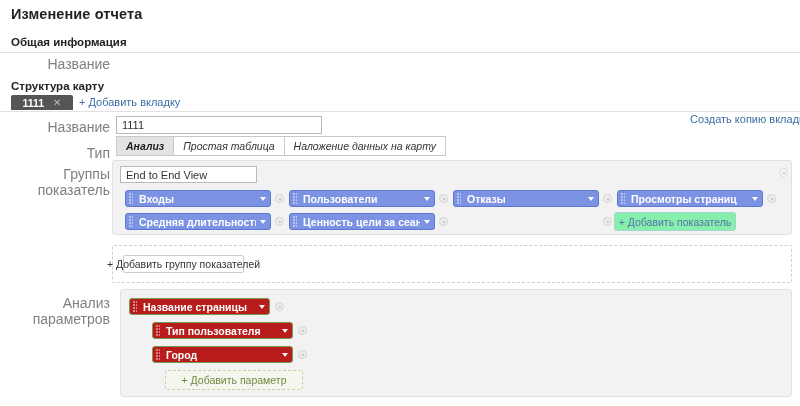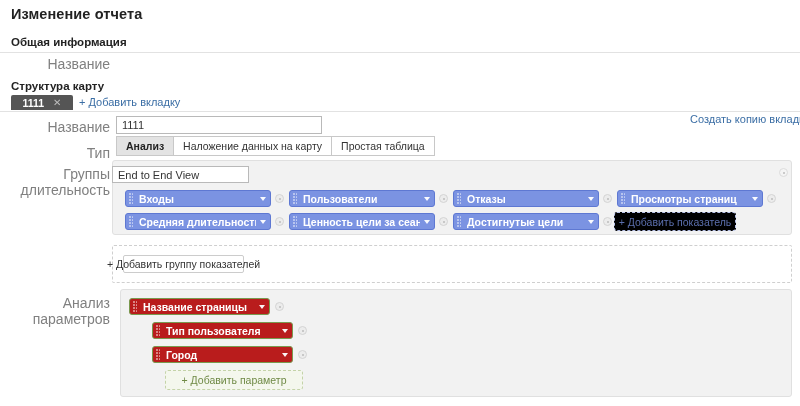--- a/index.html
+++ b/index.html
@@ -190,21 +190,21 @@
     width: 2px; height: 2px;
     border-radius: 50%;
     background: #bdbdbd;
   }
   .rm.onwhite { background: #f4f4f4; border-color: #dcdcdc; }
 
   
   .add-dashed {
     position: absolute;
     border: 1px dashed #b9c3e8;
-    background: #000000;
+    background: #86efac;
     border-radius: 3px;
     color: #5b6fae;
     font-size: 10.5px;
     display: flex;
     align-items: center;
     justify-content: center;
     cursor: pointer;
     white-space: nowrap;
   }
   .add-dashed.green {
@@ -247,33 +247,33 @@
   </div>
   <a class="link" style="left:79px; top:96px;">+ Добавить вкладку</a>
   <div class="hr" style="top:111px;"></div>
 
   <a class="link" style="left:690px; top:113px;">Создать копию вкладки</a>
 
   <div class="field-label" style="left:30px; top:119px; width:80px;">Название</div>
   <input class="text-input" style="left: 116px; top: 116px; width: 206px; height: 18px;" value="1111">
 
   <div class="field-label" style="left:60px; top:145px; width:50px;">Тип</div>
-  <div class="seg-wrap" style="left:116px; top:136px;">
+  <div class="seg-wrap" style="left:116px; top:136px;font-style:italic;">
     <div class="seg-btn active">Анализ</div>
+    <div class="seg-btn">Простая таблица</div>
     <div class="seg-btn">Наложение данных на карту</div>
-    <div class="seg-btn">Простая таблица</div>
-  </div>
-
-  <div class="field-label" style="left:10px; top:166px; width:100px;">Группы длительность</div>
+  </div>
+
+  <div class="field-label" style="left:10px; top:166px; width:100px;">Группы показатель</div>
 
   <div class="panel-solid" style="left:112px; top:160px; width:680px; height:75px;"></div>
 
   <div class="rm onwhite" style="left:779px; top:168px;"></div>
 
-  <input class="text-input" style="left: 112px; top: 166px; width: 137px; height: 17px;" value="End to End View">
+  <input class="text-input" style="left: 120px; top: 166px; width: 137px; height: 17px;" value="End to End View">
 
   <div class="chip blue" style="left:125px; top:190px; width:146px;">
     <span class="grip">
       <i></i>
         <i></i>
         <i></i>
         <i></i>
         <i></i>
         <i></i>
         <i></i>
@@ -357,34 +357,20 @@
         <i></i>
         <i></i>
         <i></i>
         <i></i>
     </span>
     <span class="chip-label">Ценность цели за сеанс</span>
     <span class="caret"></span>
   </div>
   <div class="rm" style="left:439px; top:217px;"></div>
 
-  <div class="chip blue" style="left:453px; top:213px; width:146px;">
-    <span class="grip">
-      <i></i>
-        <i></i>
-        <i></i>
-        <i></i>
-        <i></i>
-        <i></i>
-        <i></i>
-        <i></i>
-    </span>
-    <span class="chip-label">Достигнутые цели</span>
-    <span class="caret"></span>
-  </div>
   <div class="rm" style="left:603px; top:217px;"></div>
 
   <div class="add-dashed" style="left:614px; top:212px; width:122px; height:19px;">+ Добавить показатель</div>
 
   <div class="panel-dashed" style="left:112px; top:245px; width:680px; height:38px;"></div>
   <div class="add-solid" style="left:123px; top:255px; width:121px; height:18px;">+ Добавить группу показателей</div>
 
   <div class="field-label" style="left:10px; top:295px; width:100px;">Анализ параметров</div>
 
   <div class="panel-solid" style="left:120px; top:289px; width:672px; height:108px;"></div>

